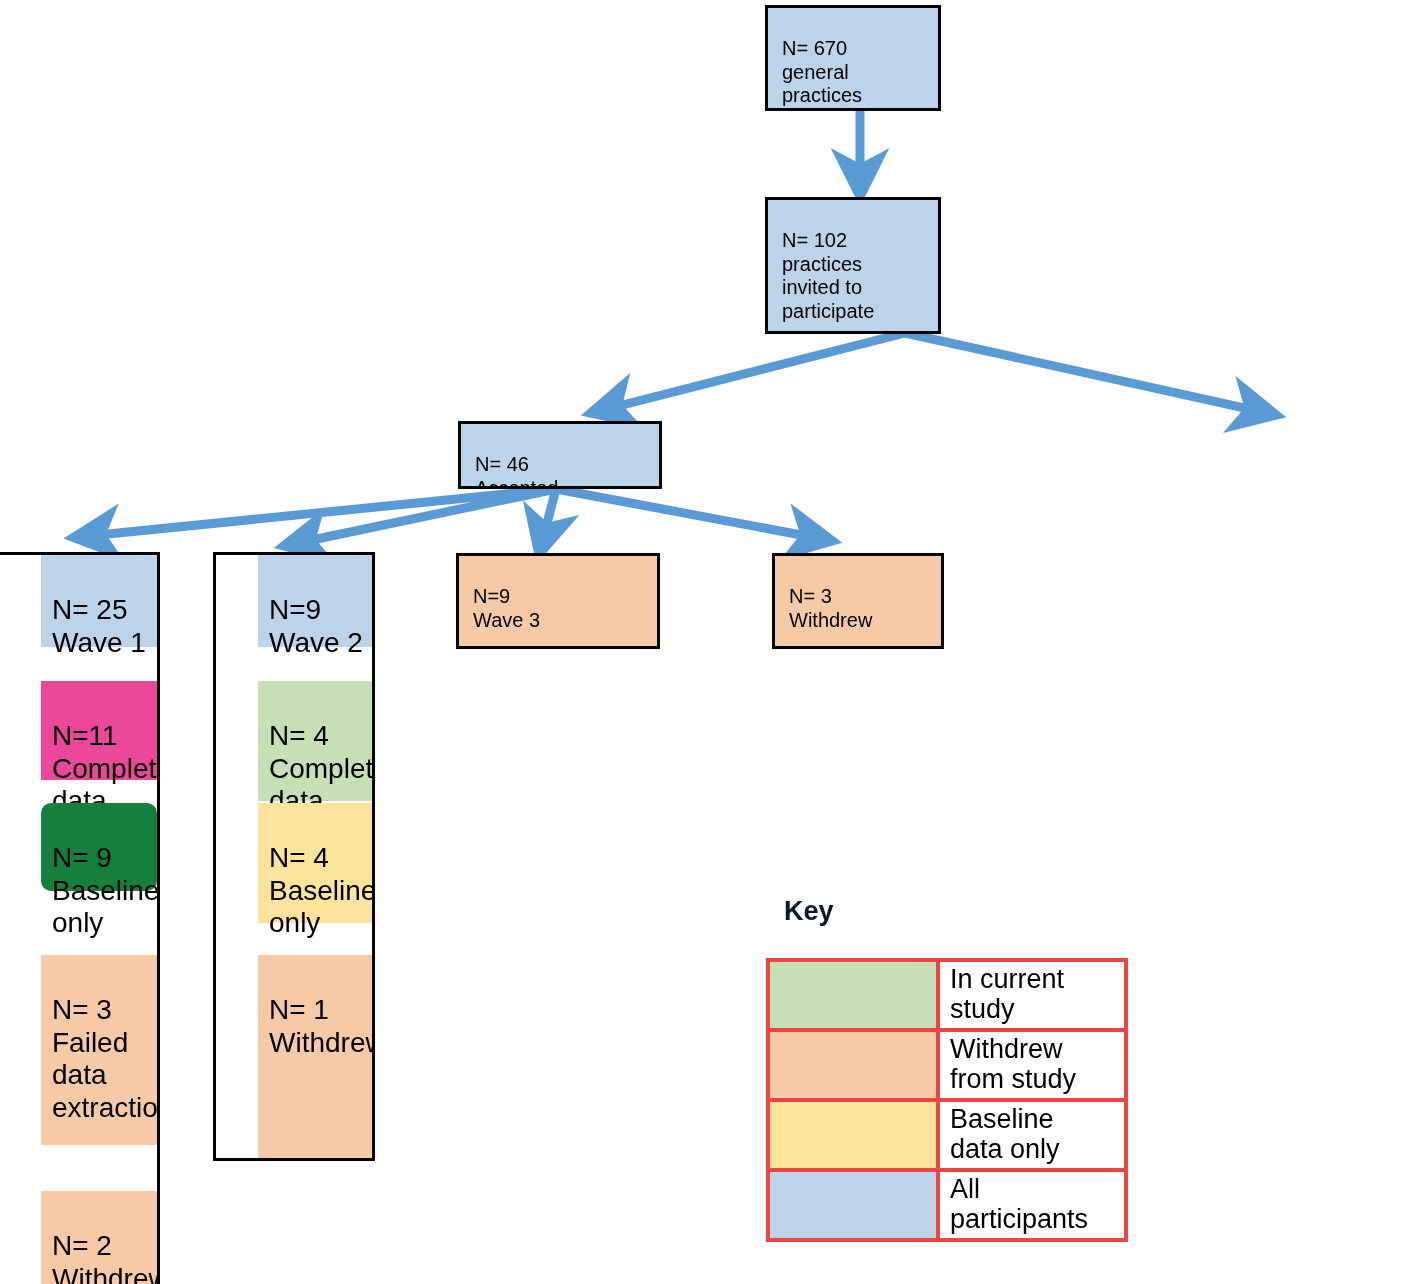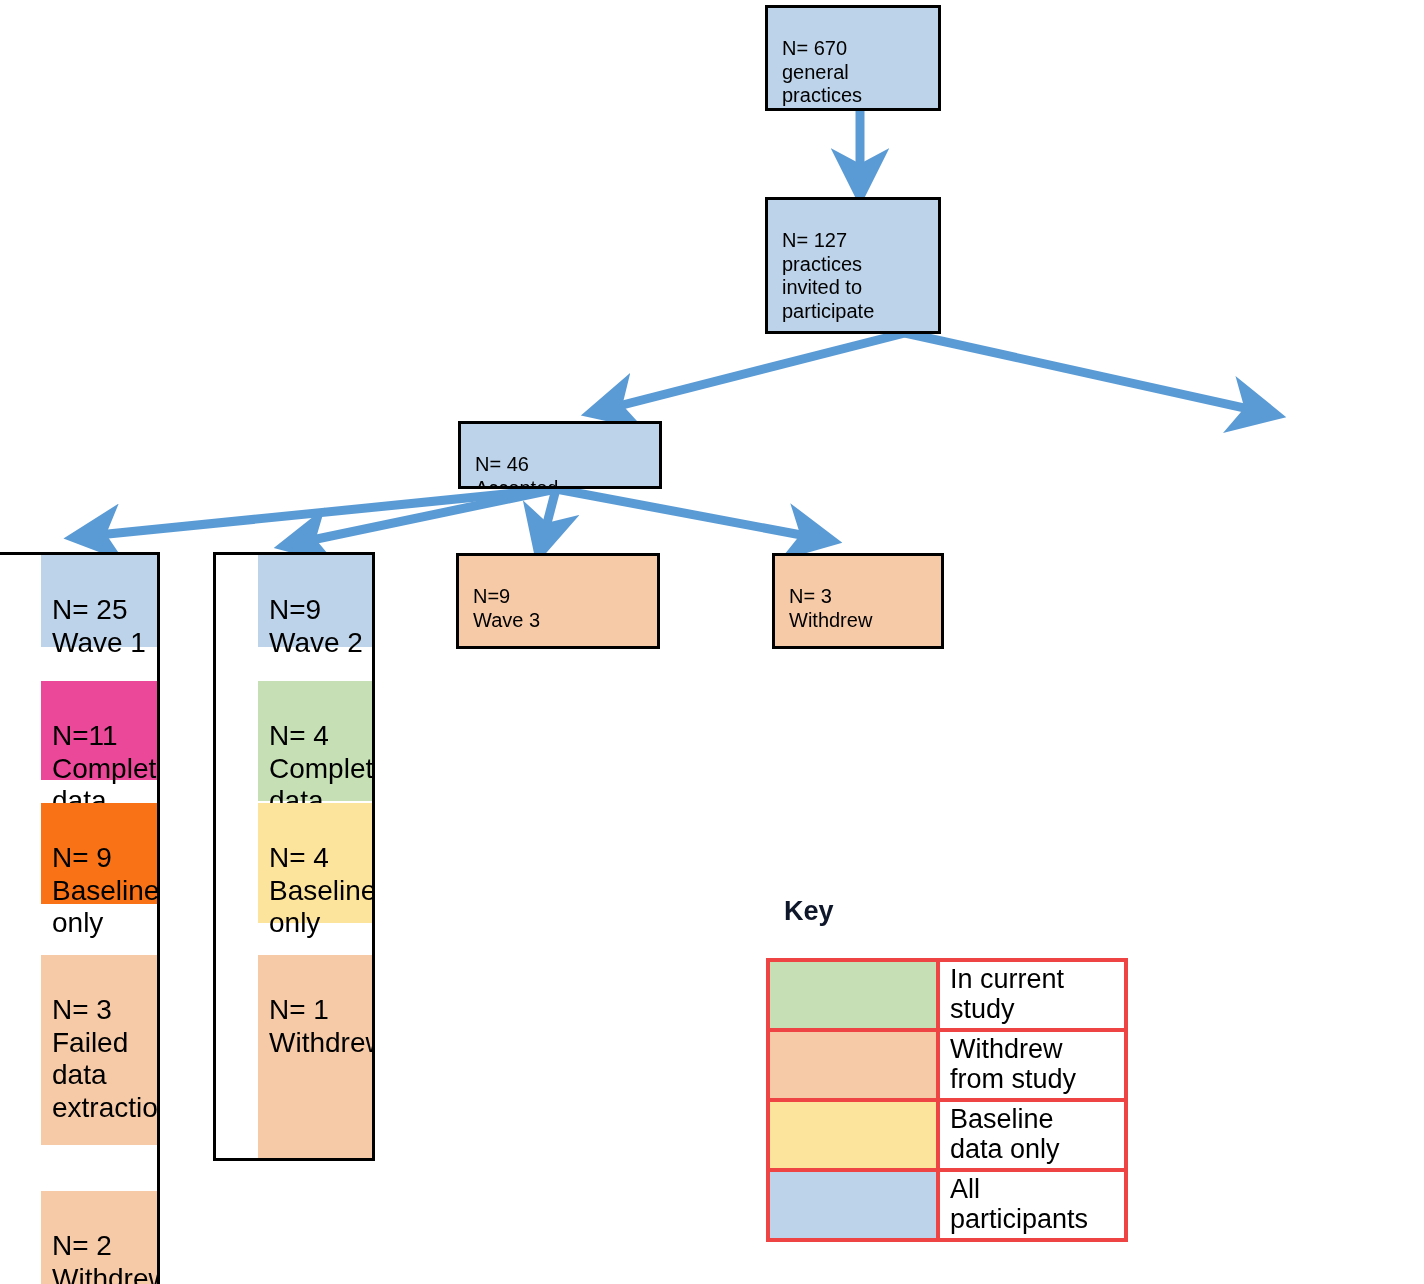--- a/index.html
+++ b/index.html
@@ -108,21 +108,21 @@
     </g>
   </svg>
 
   <div class="node" id="node-root" style="left: 765px; top: 5px; width: 176px; height: 106px; background: rgb(189, 211, 233);">
     <span>N= 670
 general
 practices</span>
   </div>
 
   <div class="node" id="node-invited" style="left: 765px; top: 197px; width: 176px; height: 137px; background: rgb(189, 211, 233);">
-    <span>N= 127
+    <span>N= 102
 practices
 invited to
 participate</span>
   </div>
 
   <div class="node" id="node-accepted" style="left: 458px; top: 421px; width: 204px; height: 68px; background: rgb(189, 211, 233);">
     <span>N= 46
 Accepted</span>
   </div>
 
@@ -140,21 +140,21 @@
   <div class="col" id="col-wave1" style="left:-4px; top:552px; width:164px; height:736px;">
     <div class="band" style="top: 0px; height: 92px; background: rgb(189, 211, 233);">
       <span>N= 25
 Wave 1</span>
     </div>
     <div class="band" style="top: 126px; height: 99px; background: #ec4899;">
       <span>N=11
 Complete
 data</span>
     </div>
-    <div class="band" style="top: 248px; height: 101px; background: #f97316;">
+    <div class="band" style="top: 248px; height: 88px; background: #15803d; border-radius: 10px;">
       <span>N= 9
 Baseline
 only</span>
     </div>
     <div class="band" style="top: 400px; height: 190px; background: rgb(247, 202, 167);">
       <span>N= 3
 Failed
 data
 extraction</span>
     </div>

